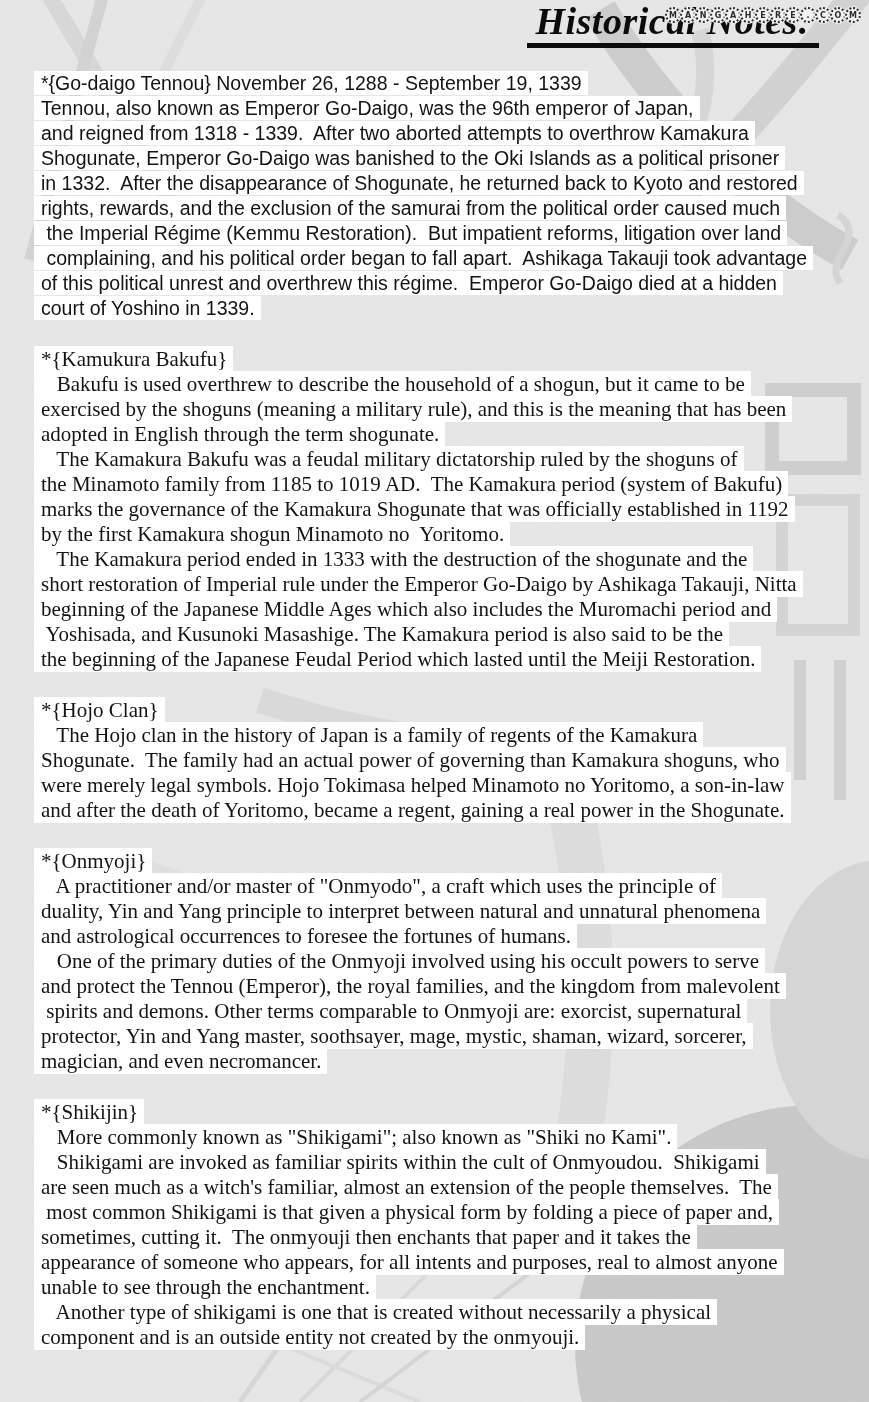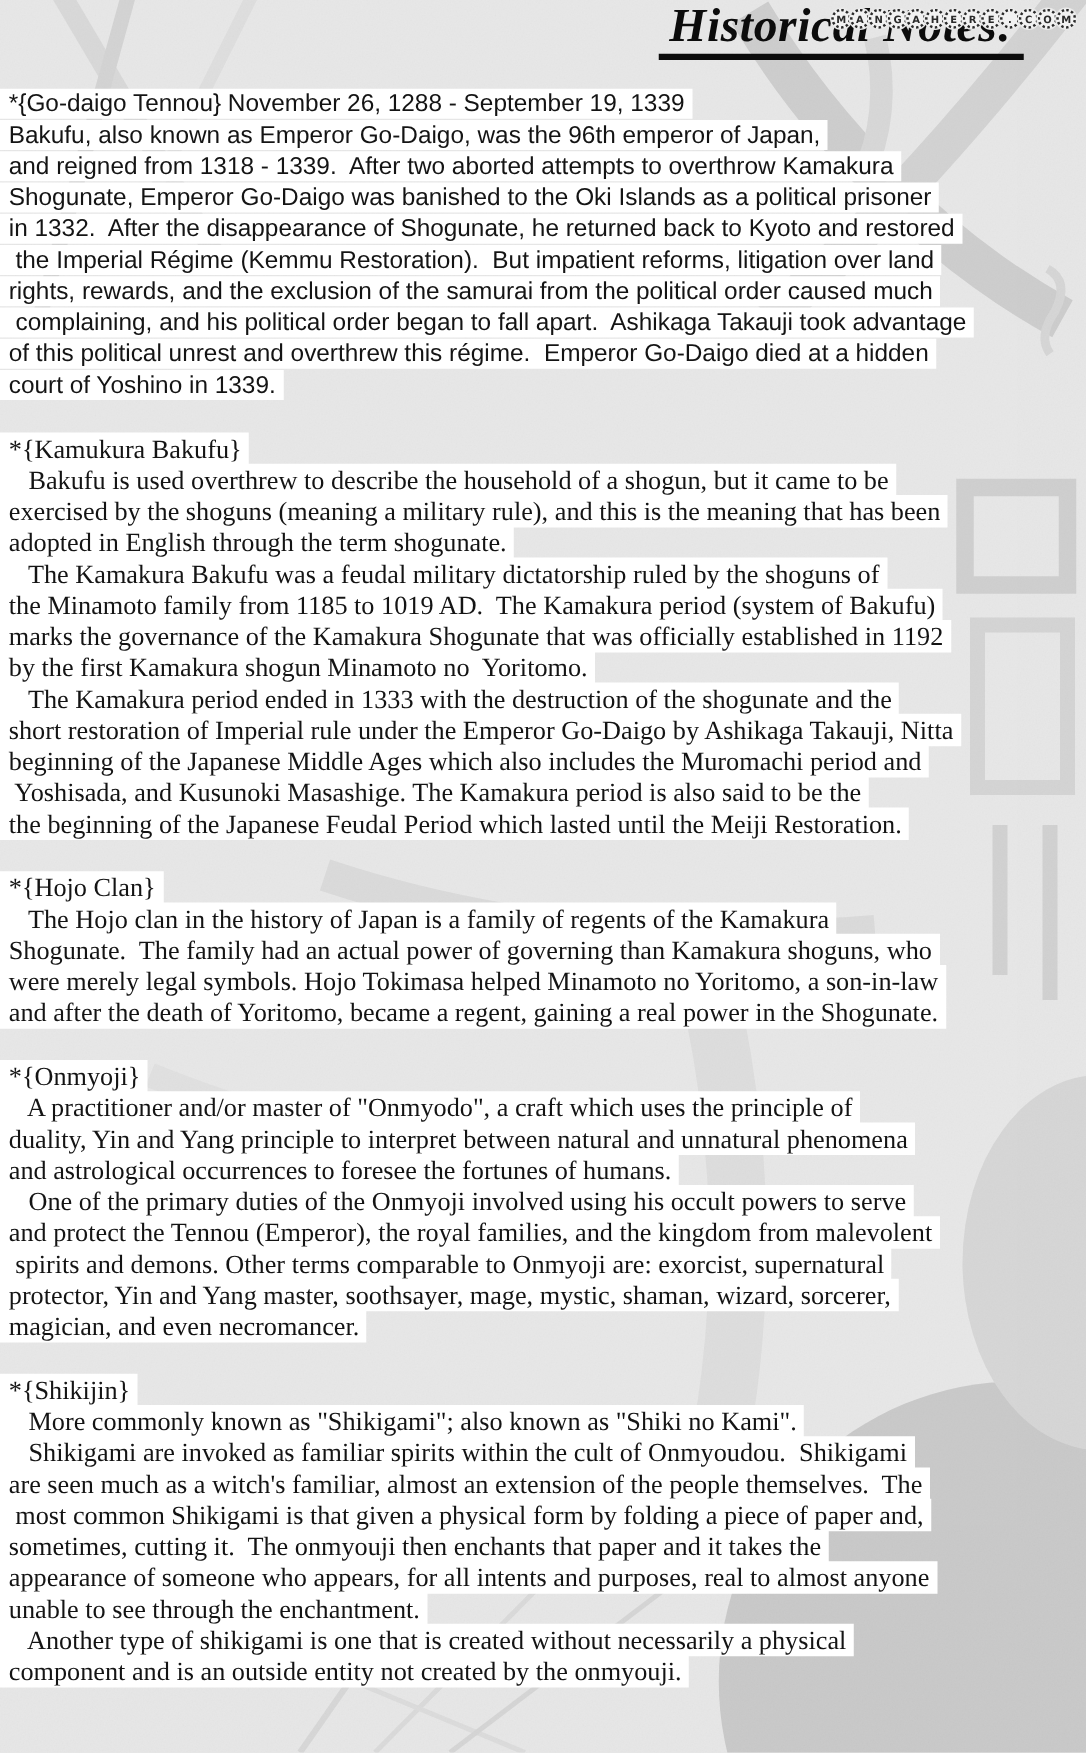--- a/index.html
+++ b/index.html
@@ -51,21 +51,21 @@
   .section { margin-top: 0; }
   .section + .section { margin-top: 26px; }
   .section.sans {
     font-family: "Liberation Sans", sans-serif;
     font-size: 19.5px; line-height: 25px;
   }
   .section.serif {
     font-family: "Liberation Serif", serif;
     font-size: 21px; line-height: 25px;
   }
-  .line { height: 25px; }
+  .line { height: 25px; padding-left: 34px; }
   .line-text {
     white-space: pre;
     background: #ffffff;
     color: #141414;
     padding: 1px 6px 1px 7px;
   }
 </style>
 </head>
 <body>
 
@@ -123,26 +123,26 @@
       <span class="bubble">M</span>
     </div>
 
   <header class="page-header">
     <span class="page-title">Historical Notes:</span>
   </header>
 
   <main class="sections">
       <section class="section sans">
         <div class="line"><span class="line-text">*{Go-daigo Tennou} November 26, 1288 - September 19, 1339</span></div>
-        <div class="line"><span class="line-text">Bakufu, also known as Emperor Go-Daigo, was the 96th emperor of Japan,</span></div>
+        <div class="line"><span class="line-text">Tennou, also known as Emperor Go-Daigo, was the 96th emperor of Japan,</span></div>
         <div class="line"><span class="line-text">and reigned from 1318 - 1339.  After two aborted attempts to overthrow Kamakura</span></div>
         <div class="line"><span class="line-text">Shogunate, Emperor Go-Daigo was banished to the Oki Islands as a political prisoner</span></div>
         <div class="line"><span class="line-text">in 1332.  After the disappearance of Shogunate, he returned back to Kyoto and restored</span></div>
+        <div class="line"><span class="line-text">rights, rewards, and the exclusion of the samurai from the political order caused much</span></div>
         <div class="line"><span class="line-text"> the Imperial Régime (Kemmu Restoration).  But impatient reforms, litigation over land</span></div>
-        <div class="line"><span class="line-text">rights, rewards, and the exclusion of the samurai from the political order caused much</span></div>
         <div class="line"><span class="line-text"> complaining, and his political order began to fall apart.  Ashikaga Takauji took advantage</span></div>
         <div class="line"><span class="line-text">of this political unrest and overthrew this régime.  Emperor Go-Daigo died at a hidden</span></div>
         <div class="line"><span class="line-text">court of Yoshino in 1339.</span></div>
       </section>
       <section class="section serif">
         <div class="line"><span class="line-text">*{Kamukura Bakufu}</span></div>
         <div class="line"><span class="line-text">   Bakufu is used overthrew to describe the household of a shogun, but it came to be</span></div>
         <div class="line"><span class="line-text">exercised by the shoguns (meaning a military rule), and this is the meaning that has been</span></div>
         <div class="line"><span class="line-text">adopted in English through the term shogunate.</span></div>
         <div class="line"><span class="line-text">   The Kamakura Bakufu was a feudal military dictatorship ruled by the shoguns of</span></div>

